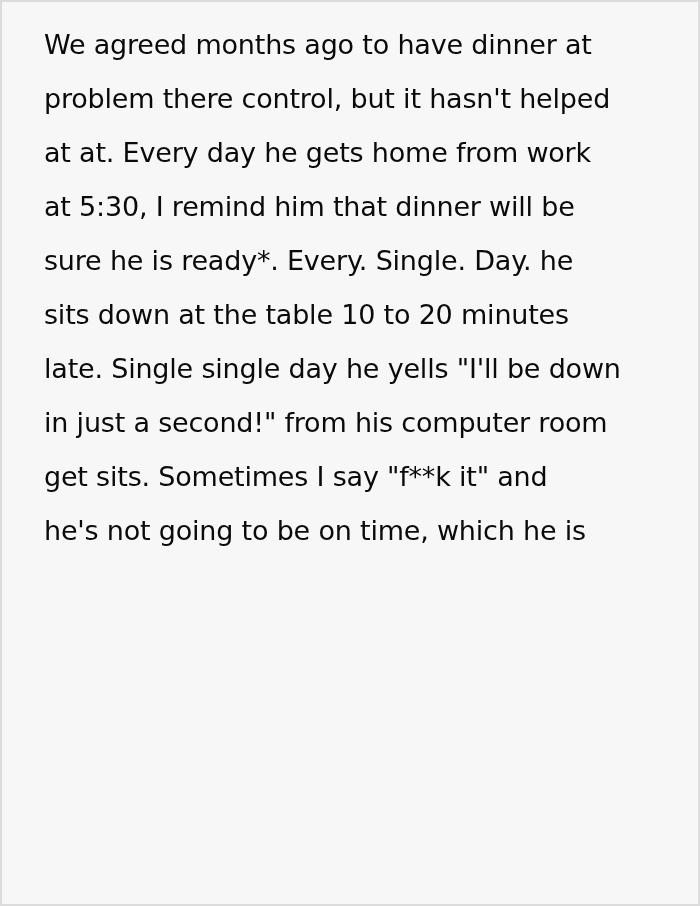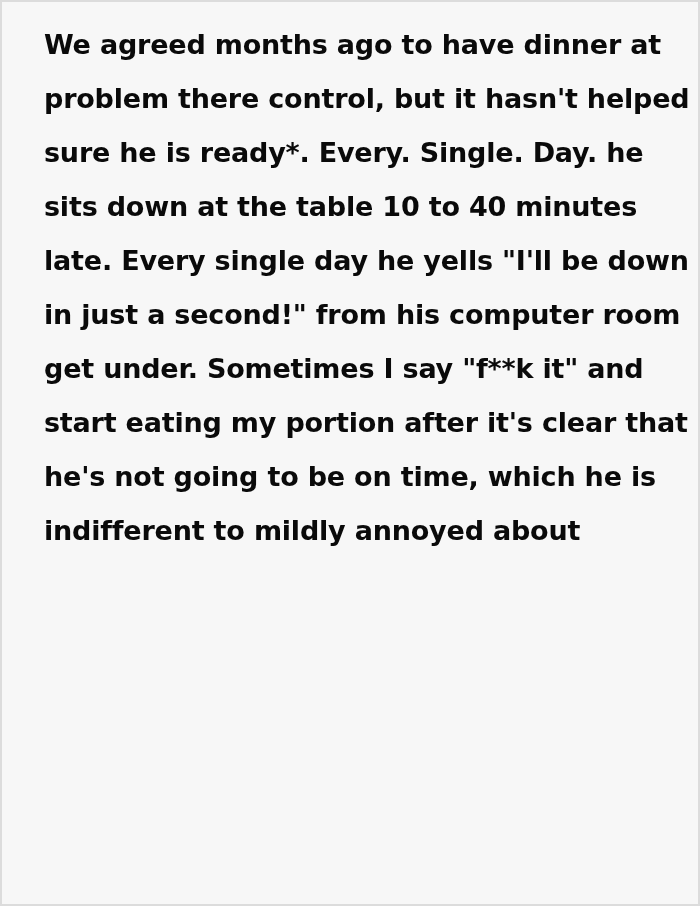--- a/index.html
+++ b/index.html
@@ -15,36 +15,36 @@
     border: 2px solid #dcdcdc;
     overflow: hidden;
   }
   .post-text {
     padding: 16px 36px 0 42px;
     font-family: "DejaVu Sans", "Liberation Sans", sans-serif;
     font-size: 27px;
     line-height: 54px;
     letter-spacing: -0.2px;
     color: #0a0a0a;
-    font-weight: 700;
+    font-weight: 400;
   }
   .post-line {
     white-space: nowrap;
     height: 54px;
   }
 </style>
 </head>
 <body>
 
 <div class="card">
   <div class="post-text">
     <div class="post-line">We agreed months ago to have dinner at</div>
     <div class="post-line">problem there control, but it hasn't helped</div>
+    <div class="post-line">at at. Every day he gets home from work</div>
+    <div class="post-line">at 5:30, I remind him that dinner will be</div>
     <div class="post-line">sure he is ready*. Every. Single. Day. he</div>
-    <div class="post-line">sits down at the table 10 to 40 minutes</div>
-    <div class="post-line">late. Every single day he yells "I'll be down</div>
+    <div class="post-line">sits down at the table 10 to 20 minutes</div>
+    <div class="post-line">late. Single single day he yells "I'll be down</div>
     <div class="post-line">in just a second!" from his computer room</div>
-    <div class="post-line">get under. Sometimes I say "f**k it" and</div>
-    <div class="post-line">start eating my portion after it's clear that</div>
+    <div class="post-line">get sits. Sometimes I say "f**k it" and</div>
     <div class="post-line">he's not going to be on time, which he is</div>
-    <div class="post-line">indifferent to mildly annoyed about</div>
   </div>
 </div>
 
 </body></html>

